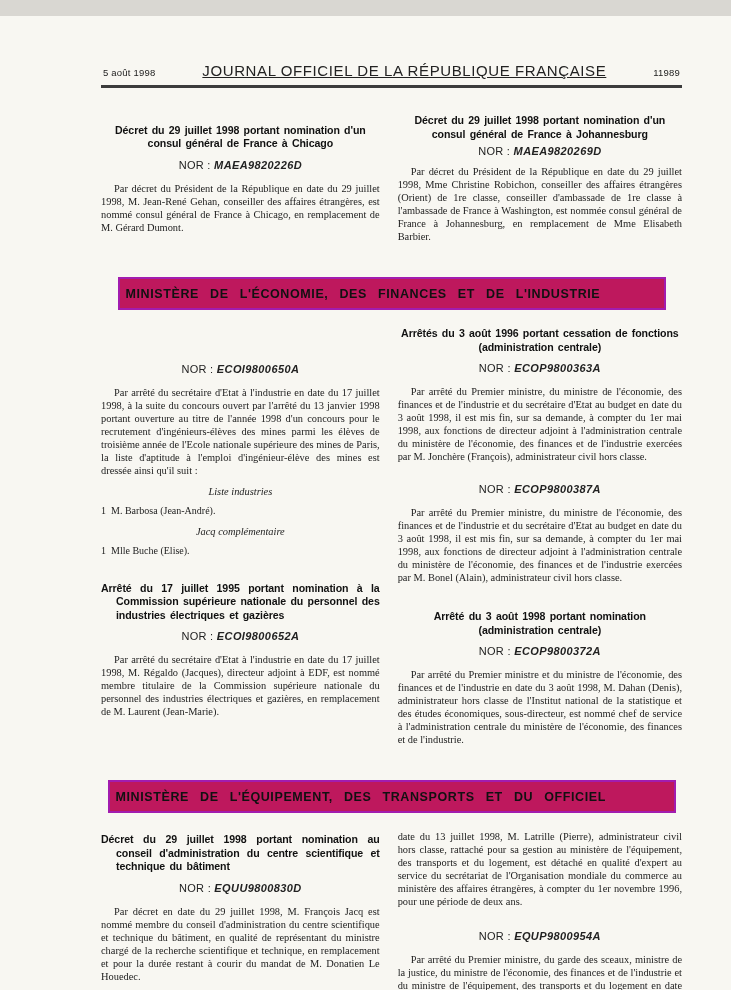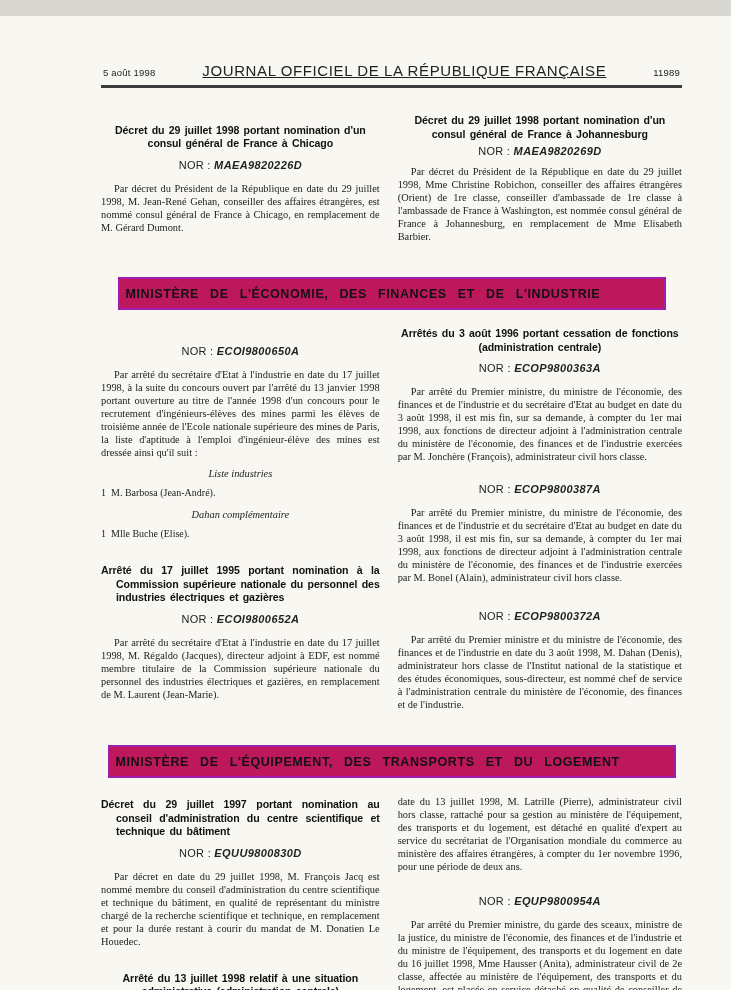--- a/index.html
+++ b/index.html
@@ -102,51 +102,52 @@
 
   <div class="banner b1">MINISTÈRE DE L'ÉCONOMIE, DES FINANCES ET DE L'INDUSTRIE</div>
 
   <div class="cols">
     <div class="col">
       <div class="article">
         <p class="nor"><span>NOR :</span> <i>ECOI9800650A</i></p>
         <p class="body">Par arrêté du secrétaire d'Etat à l'industrie en date du 17 juillet 1998, à la suite du concours ouvert par l'arrêté du 13 janvier 1998 portant ouverture au titre de l'année 1998 d'un concours pour le recrutement d'ingénieurs-élèves des mines parmi les élèves de troisième année de l'Ecole nationale supérieure des mines de Paris, la liste d'aptitude à l'emploi d'ingénieur-élève des mines est dressée ainsi qu'il suit :</p>
         <p class="list-head">Liste industries</p>
         <p class="list-item">1&nbsp;&nbsp;M. Barbosa (Jean-André).</p>
-        <p class="list-head">Dahan complémentaire</p>
+        <p class="list-head">Jacq complémentaire</p>
         <p class="list-item">1&nbsp;&nbsp;Mlle Buche (Elise).</p>
       </div>
       <div class="article" style="margin-top:24px;">
         <h3 class="title hang">Arrêté du 17 juillet 1995 portant nomination à la Commission supérieure nationale du personnel des industries électriques et gazières</h3>
         <p class="nor"><span>NOR :</span> <i>ECOI9800652A</i></p>
         <p class="body">Par arrêté du secrétaire d'Etat à l'industrie en date du 17 juillet 1998, M. Régaldo (Jacques), directeur adjoint à EDF, est nommé membre titulaire de la Commission supérieure nationale du personnel des industries électriques et gazières, en remplacement de M. Laurent (Jean-Marie).</p>
       </div>
     </div>
     <div class="vsep"></div>
     <div class="col right">
       <div class="article">
         <h3 class="title center">Arrêtés du 3 août 1996 portant cessation de fonctions (administration centrale)</h3>
         <p class="nor"><span>NOR :</span> <i>ECOP9800363A</i></p>
         <p class="body">Par arrêté du Premier ministre, du ministre de l'économie, des finances et de l'industrie et du secrétaire d'Etat au budget en date du 3 août 1998, il est mis fin, sur sa demande, à compter du 1er mai 1998, aux fonctions de directeur adjoint à l'administration centrale du ministère de l'économie, des finances et de l'industrie exercées par M. Jonchère (François), administrateur civil hors classe.</p>
         <p class="nor" style="margin-top:20px;"><span>NOR :</span> <i>ECOP9800387A</i></p>
         <p class="body">Par arrêté du Premier ministre, du ministre de l'économie, des finances et de l'industrie et du secrétaire d'Etat au budget en date du 3 août 1998, il est mis fin, sur sa demande, à compter du 1er mai 1998, aux fonctions de directeur adjoint à l'administration centrale du ministère de l'économie, des finances et de l'industrie exercées par M. Bonel (Alain), administrateur civil hors classe.</p>
       </div>
       <div class="article" style="margin-top:26px;">
+        <h3 class="title center">Arrêté du 3 août 1998 portant nomination (administration centrale)</h3>
         <p class="nor"><span>NOR :</span> <i>ECOP9800372A</i></p>
         <p class="body">Par arrêté du Premier ministre et du ministre de l'économie, des finances et de l'industrie en date du 3 août 1998, M. Dahan (Denis), administrateur hors classe de l'Institut national de la statistique et des études économiques, sous-directeur, est nommé chef de service à l'administration centrale du ministère de l'économie, des finances et de l'industrie.</p>
       </div>
     </div>
   </div>
 
-  <div class="banner b2">MINISTÈRE DE L'ÉQUIPEMENT, DES TRANSPORTS ET DU LOGEMENT</div>
+  <div class="banner b2">MINISTÈRE DE L'ÉQUIPEMENT, DES TRANSPORTS ET DU OFFICIEL</div>
 
   <div class="cols">
     <div class="col">
       <div class="article">
-        <h3 class="title hang">Décret du 29 juillet 1997 portant nomination au conseil d'administration du centre scientifique et technique du bâtiment</h3>
+        <h3 class="title hang">Décret du 29 juillet 1998 portant nomination au conseil d'administration du centre scientifique et technique du bâtiment</h3>
         <p class="nor"><span>NOR :</span> <i>EQUU9800830D</i></p>
         <p class="body">Par décret en date du 29 juillet 1998, M. François Jacq est nommé membre du conseil d'administration du centre scientifique et technique du bâtiment, en qualité de représentant du ministre chargé de la recherche scientifique et technique, en remplacement et pour la durée restant à courir du mandat de M. Donatien Le Houedec.</p>
       </div>
       <div class="article" style="margin-top:24px;">
         <h3 class="title center">Arrêté du 13 juillet 1998 relatif à une situation administrative (administration centrale)</h3>
         <p class="nor"><span>NOR :</span> <i>EQUP9800036A</i></p>
 
       </div>
     </div>
     <div class="vsep"></div>

